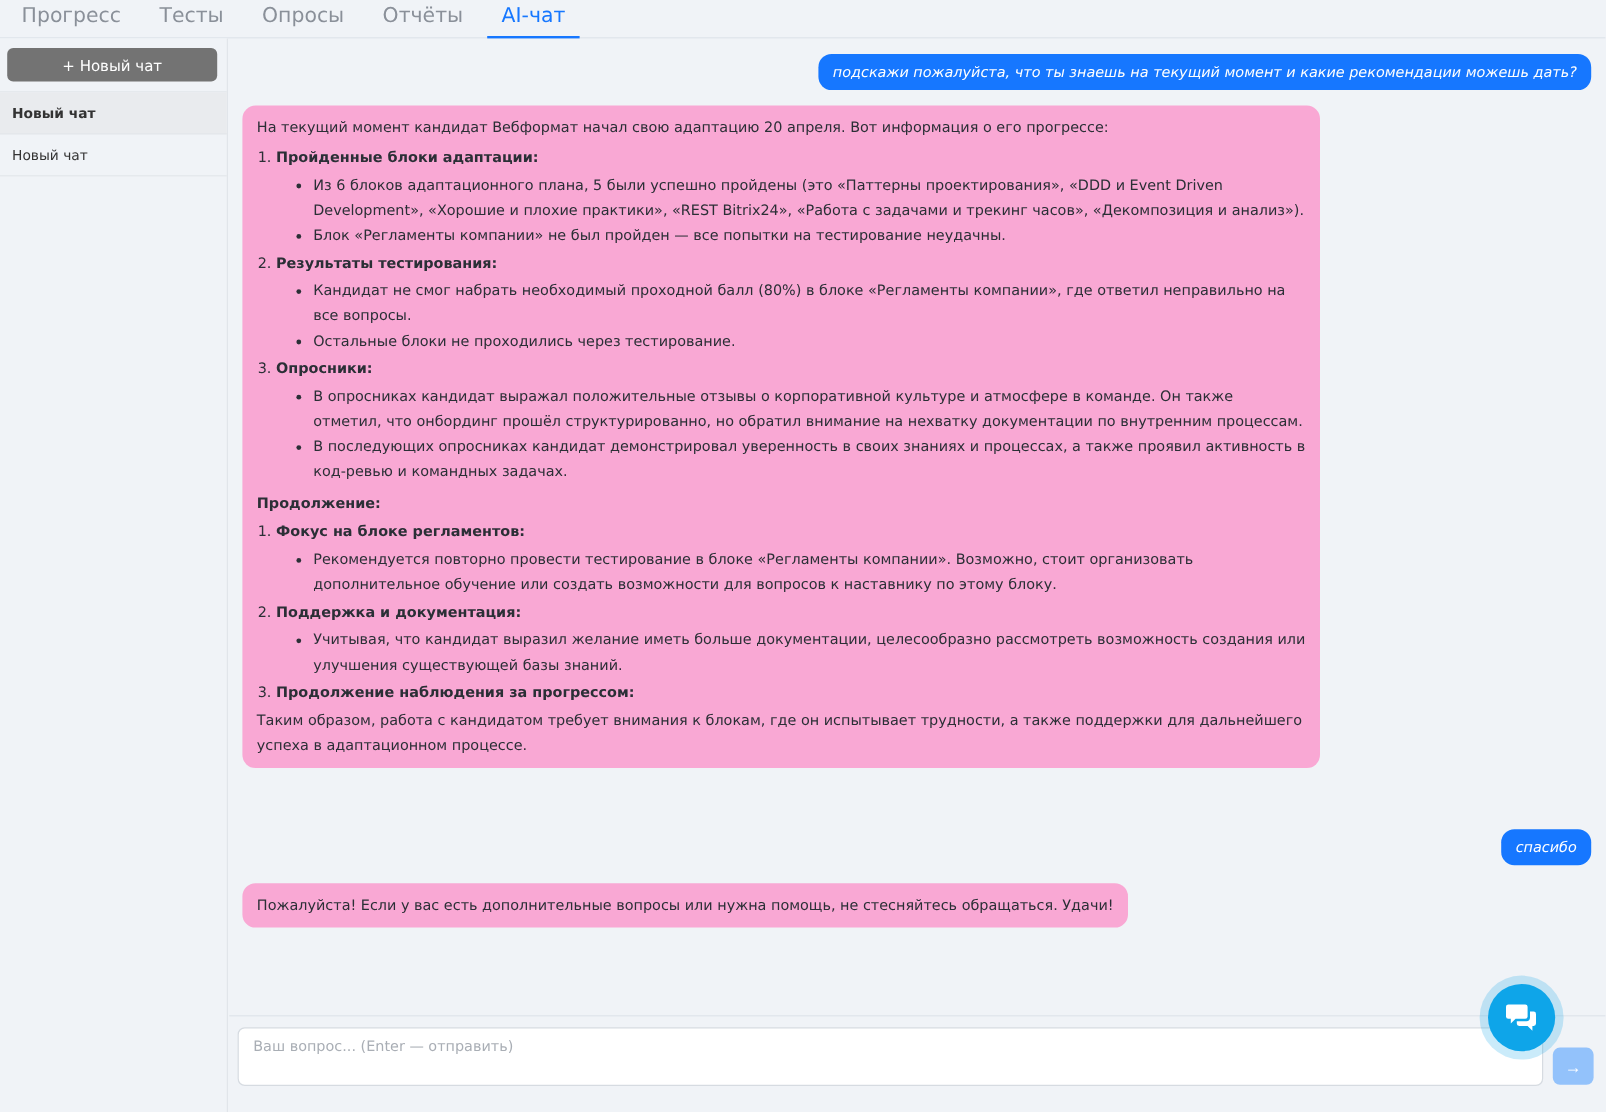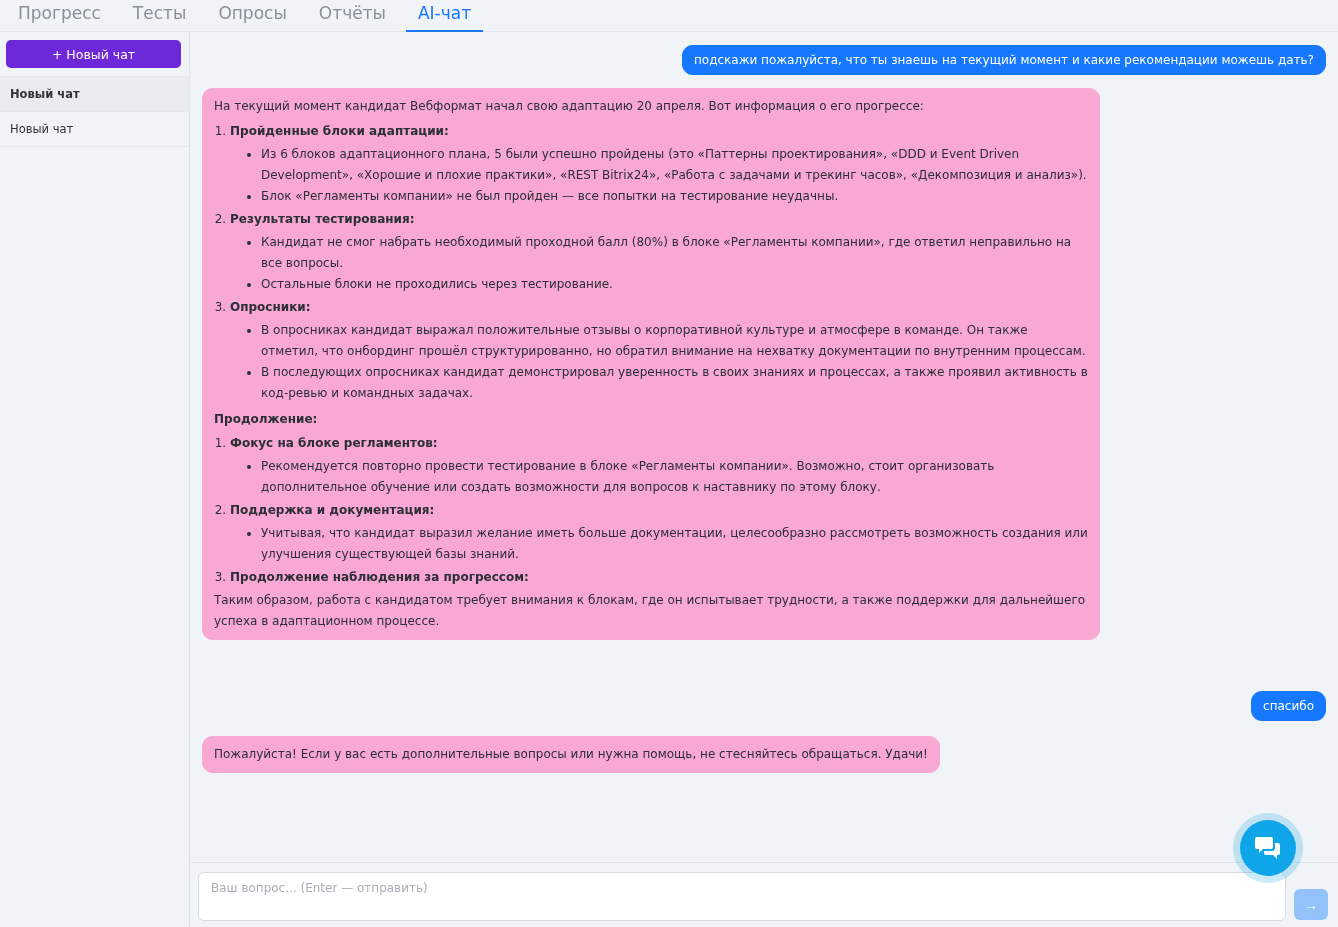--- a/index.html
+++ b/index.html
@@ -25,53 +25,53 @@
     .tab.active::after {
       content: ""; position: absolute; left: 0; right: 0; bottom: -1px;
       height: 2px; background: #1677ff;
     }
     .sidebar {
       position: absolute; left: 0; top: 32px; width: 190px; bottom: 0;
       border-right: 1px solid #e1e5ea; background: #f0f3f7;
     }
     .new-chat-btn {
       margin: 8px 6px 8px 6px; height: 28px; width: 175px;
-      background: #6d28d9; color: #fff; border: none; border-radius: 5px;
+      background: #737373; color: #fff; border: none; border-radius: 5px;
       font-family: "DejaVu Sans", "Liberation Sans", sans-serif;
       font-size: 12.5px; cursor: pointer;
     }
     .chat-list { border-top: 1px solid #e3e6ea; }
     .chat-item {
       padding: 9px 10px; font-size: 11.5px; line-height: 16px; color: #333;
       border-bottom: 1px solid #e3e6ea; cursor: pointer;
     }
     .chat-item.active { background: #e9ebee; font-weight: bold; }
     .main {
       position: absolute; left: 191px; top: 32px; right: 0; bottom: 65px;
       overflow: hidden;
     }
     .msg-user {
       position: absolute; right: 12px;
       background: #1677ff; color: #fff; border-radius: 11px;
-      padding: 7px 12px; font-size: 12px; line-height: 16px;
+      padding: 7px 12px; font-size: 12px; line-height: 16px; font-style: italic;
     }
     .msg-bot {
       position: absolute; left: 11px;
       background: #f9a8d4; color: #2b2f36; border-radius: 11px;
       padding: 8px 12px; font-size: 12px; line-height: 21px;
     }
     .msg-bot p { margin: 0 0 4px 0; }
     .msg-bot ol { margin: 0 0 2px 16px; padding-left: 0; }
     .msg-bot ol > li { margin-bottom: 2px; }
     .msg-bot ol > li > .h { font-weight: bold; }
     .msg-bot ul { margin: 2px 0 2px 14px; padding-left: 17px; list-style: disc; }
     .msg-bot ul li { margin: 0; }
     .msg-bot .bold { font-weight: bold; margin: 5px 0 3px 0; }
     .composer {
-      position: absolute; left: 191px; right: 0; bottom: 0; height: 65px;
+      position: absolute; left: 191px; right: 0; bottom: 16px; height: 65px;
       border-top: 1px solid #dfe4ea;
     }
     .composer textarea {
       position: absolute; left: 7px; top: 9px; width: 1088px; height: 49px;
       border: 1px solid #d6dbe1; border-radius: 6px; background: #fff;
       padding: 8px 12px; resize: none; outline: none;
       font-family: "DejaVu Sans", "Liberation Sans", sans-serif; font-size: 12px; color: #333;
     }
     .composer textarea::placeholder { color: #a9aeb5; }
     .send-btn {

